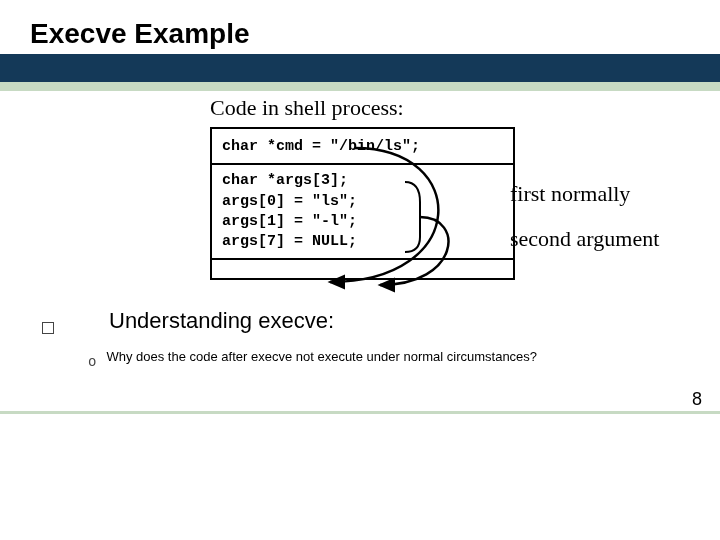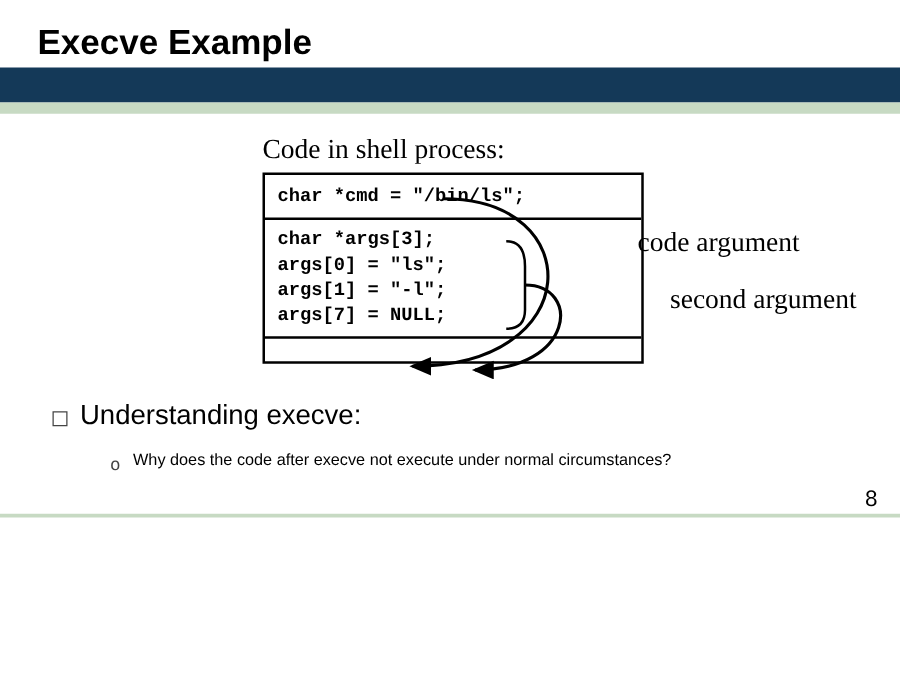--- a/index.html
+++ b/index.html
@@ -2,31 +2,31 @@
 <html><head>
 <meta charset="utf-8">
 <style>
   * { margin:0; padding:0; box-sizing:border-box; }
   html,body { width:720px; height:540px; font-family:Arial,Helvetica,sans-serif; background:#fff; color:#000; }
   .slide { position:relative; width:720px; height:432px; }
   .title-area { padding:18px 0 4px 30px; }
   .title { font-size:28px; font-weight:bold; color:#000; }
   .bar-dark { height:28px; background:#143958; }
   .bar-light { height:9px; background:#c7dac3; }
-  .content { position:relative; padding:15px 30px 0 30px; }
+  .content { position:relative; padding:4px 30px 0 30px; }
   .caption { font-family:"Times New Roman",Times,serif; font-size:22px; margin-left:180px; }
   .codebox-wrap { position:relative; margin:6px 0 0 180px; width:305px; }
   .codebox { border:2px solid #000; padding:8px 10px 12px 10px; font-family:"Courier New",Courier,monospace; font-size:15px; font-weight:bold; line-height:1.35; background:#fff; position:relative; }
   .codebox .sep { border:none; border-top:2px solid #000; margin:6px -10px; }
   .codebox pre { font-family:inherit; font-size:inherit; font-weight:inherit; white-space:pre; }
   .annot { position:absolute; font-family:"Times New Roman",Times,serif; font-size:22px; color:#000; }
   .annot.first { left:510px; top:90px; }
-  .annot.second { left:536px; top:135px; }
+  .annot.second { left:510px; top:135px; }
   .svg-overlay { position:absolute; left:0; top:0; pointer-events:none; }
-  .bullet-line { display:flex; align-items:center; margin:28px 0 0 12px; }
+  .bullet-line { display:flex; align-items:flex-end; margin:28px 0 0 12px;gap:45px; }
   .bullet-icon { width:12px; height:12px; border:1.5px solid #444; margin:6px 10px 0 0; flex:none; }
   .bullet-text { font-size:22px; }
   .sub-line { display:flex; align-items:flex-start; margin:14px 0 0 58px; max-width:600px; }
   .sub-icon { font-family:"Courier New",monospace; font-size:14px; color:#444; margin:6px 10px 0 0; flex:none; }
   .sub-text { font-size:13px; line-height:1.35; }
   .footer-bar { position:absolute; left:0; bottom:18px; width:720px; height:3px; background:#c7dac3; }
   .pagenum { position:absolute; right:18px; bottom:22px; font-size:18px; }
 </style>
 </head>
 <body>
@@ -61,21 +61,21 @@
         </defs>
 
         <path d="M195,55 Q210,55 210,75 L210,110 Q210,125 195,125" stroke="#000" stroke-width="2" fill="none"></path>
 
         <path d="M145,21 C260,21 260,155 120,155" stroke="#000" stroke-width="2.5" fill="none" marker-end="url(#ah)"></path>
 
         <path d="M210,90 C255,90 250,158 170,158" stroke="#000" stroke-width="2.5" fill="none" marker-end="url(#ah)"></path>
       </svg>
     </div>
 
-    <div class="annot first">code argument</div>
+    <div class="annot first">first normally</div>
     <div class="annot second">second argument</div>
 
     <div class="bullet-line">
       <span class="bullet-icon"></span>
       <span class="bullet-text">Understanding execve:</span>
     </div>
 
     <div class="sub-line">
       <span class="sub-icon">o</span>
       <span class="sub-text">Why does the code after execve not execute under normal circumstances?</span>

